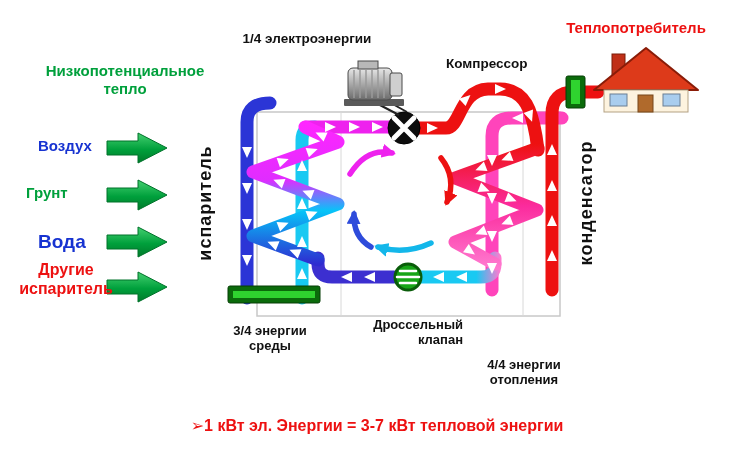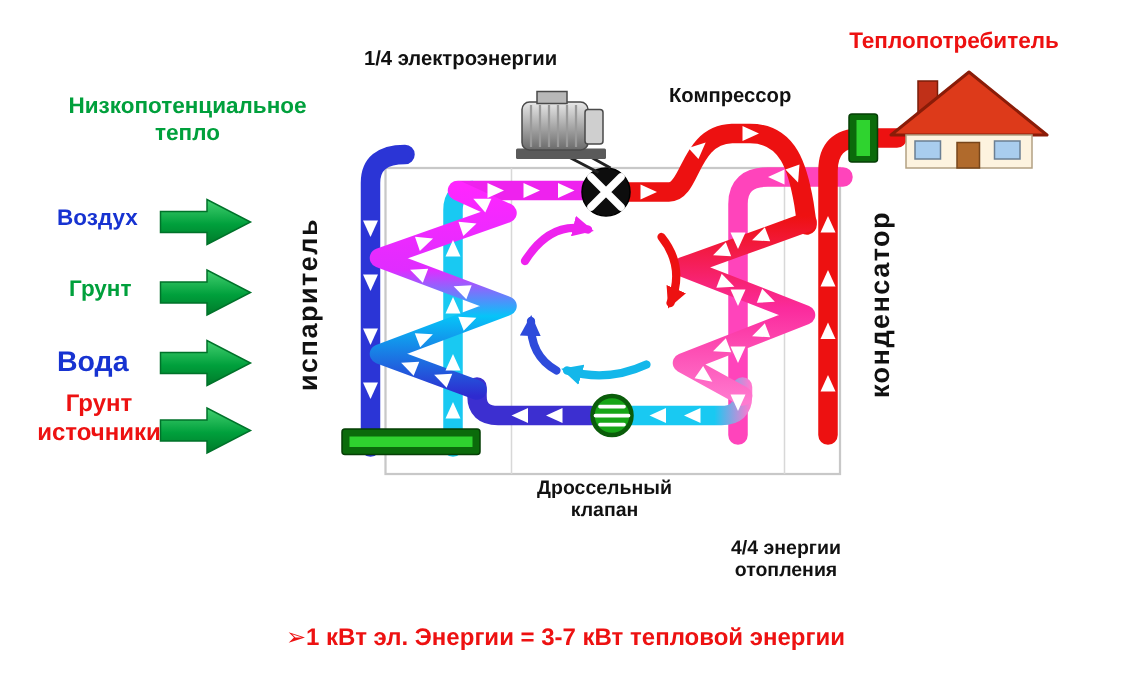--- a/index.html
+++ b/index.html
@@ -11,31 +11,31 @@
   .lbl{position:absolute;font-weight:bold;color:var(--text,#111);line-height:1.18;}
   .center{text-align:center;}
   .c-green{color:var(--green,#00a03c);}
   .c-red{color:var(--red,#ed1111);}
   .vert{
     transform:translate(-50%,-50%) rotate(-90deg);
     white-space:nowrap;font-size:18px;letter-spacing:1px;color:#111;
   }
   .pos-heading{left:45px;top:62px;width:160px;font-size:15px;}
   .pos-air{left:38px;top:137px;font-size:15px;}
-  .pos-ground{left:46px;top:184px;font-size:15px;}
+  .pos-ground{left:26px;top:184px;font-size:15px;}
   .pos-water{left:38px;top:231px;font-size:19px;}
   .pos-other{left:14px;top:261px;width:104px;font-size:16px;}
   .pos-evap{left:206px;top:203px;}
   .pos-cond{left:587px;top:203px;}
   .pos-elec{left:234px;top:31px;width:146px;font-size:13.5px;}
   .pos-comp{left:416px;top:56px;font-size:13.5px;padding-left:30px;}
   .pos-consumer{left:552px;top:19px;width:168px;font-size:15px;text-align:center;}
   .pos-temp{left:616px;top:199px;font-size:15px;}
   .pos-env{left:220px;top:323px;width:100px;font-size:13px;}
-  .pos-valve{left:343px;top:317px;width:120px;font-size:13px;}
+  .pos-valve{left:343px;top:317px;width:120px;font-size:13px;text-align:right;}
   .pos-heat{left:484px;top:317px;width:80px;font-size:13px;margin-top:40px;}
   .pos-formula{left:0;top:417px;width:754px;font-size:16px;}
 </style>
 </head>
 <body>
 
 <div class="stage">
 
   <svg class="diagram" width="754" height="463" viewBox="0 0 754 463">
     <defs>
@@ -196,27 +196,28 @@
       <rect x="663" y="94" width="17" height="12" fill="#a9cdee" stroke="#6b7f93"></rect>
       <rect x="638" y="95" width="15" height="17" fill="#b06a2c" stroke="#77461b"></rect>
     </g>
   </svg>
 
   <div class="lbl center c-green pos-heading">Низкопотенциальное тепло</div>
 
   <div class="lbl pos-air" style="color: rgb(23, 51, 209);">Воздух</div>
   <div class="lbl pos-ground" style="color: rgb(0, 160, 60);">Грунт</div>
   <div class="lbl pos-water" style="color: rgb(23, 51, 209);">Вода</div>
-  <div class="lbl center pos-other" style="color: rgb(237, 17, 17);">Грунт источники</div>
+  <div class="lbl center pos-other" style="color: rgb(237, 17, 17);">Другие испаритель</div>
 
   <div class="lbl vert pos-evap">испаритель</div>
   <div class="lbl vert pos-cond">конденсатор</div>
 
   <div class="lbl center pos-elec">1/4 электроэнергии</div>
   <div class="lbl pos-comp">Компрессор</div>
 
   <div class="lbl center c-red pos-consumer">Теплопотребитель</div>
 
+  <div class="lbl center pos-env">3/4 энергии среды</div>
   <div class="lbl center pos-valve">Дроссельный клапан</div>
   <div class="lbl center pos-heat">4/4 энергии отопления</div>
 
   <div class="lbl center c-red pos-formula">➢1 кВт эл. Энергии = 3-7 кВт тепловой энергии</div>
 </div>
 
 </body></html>

